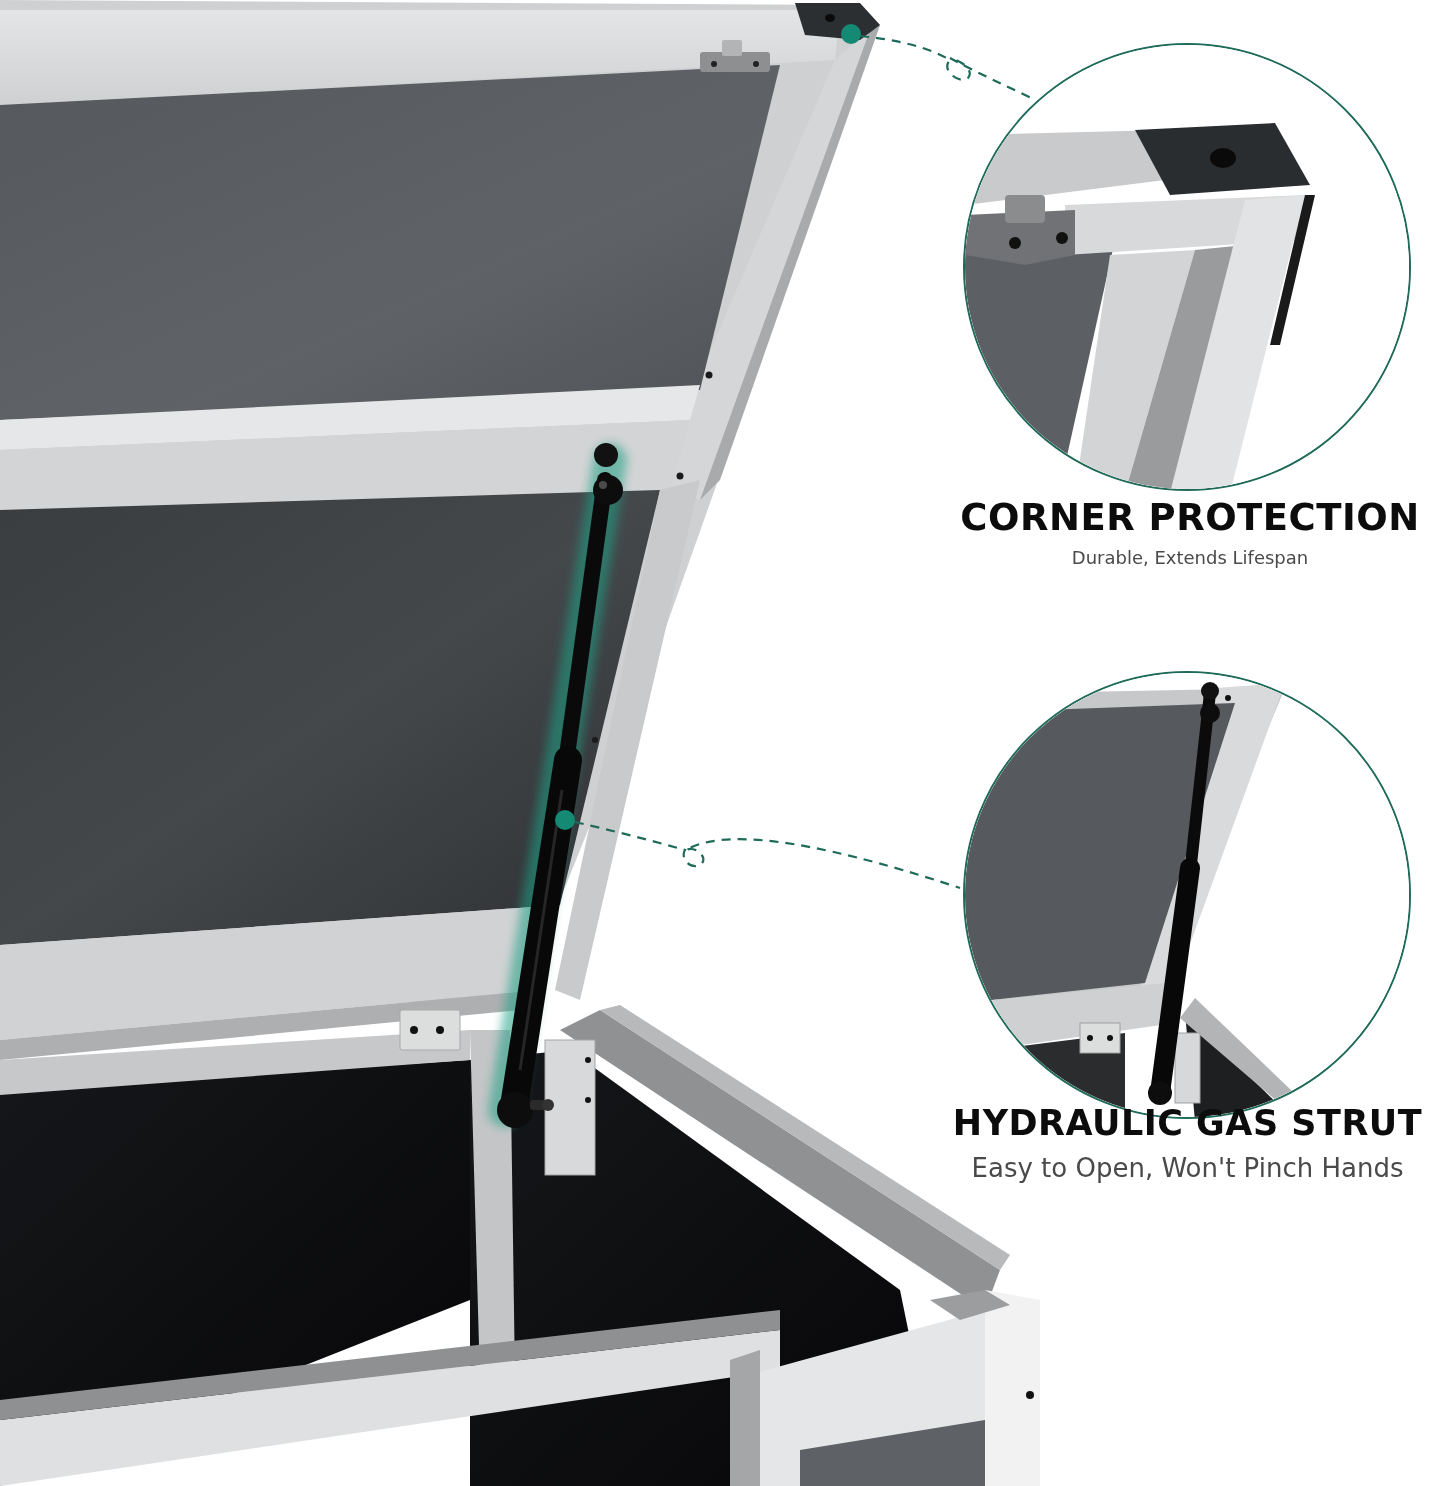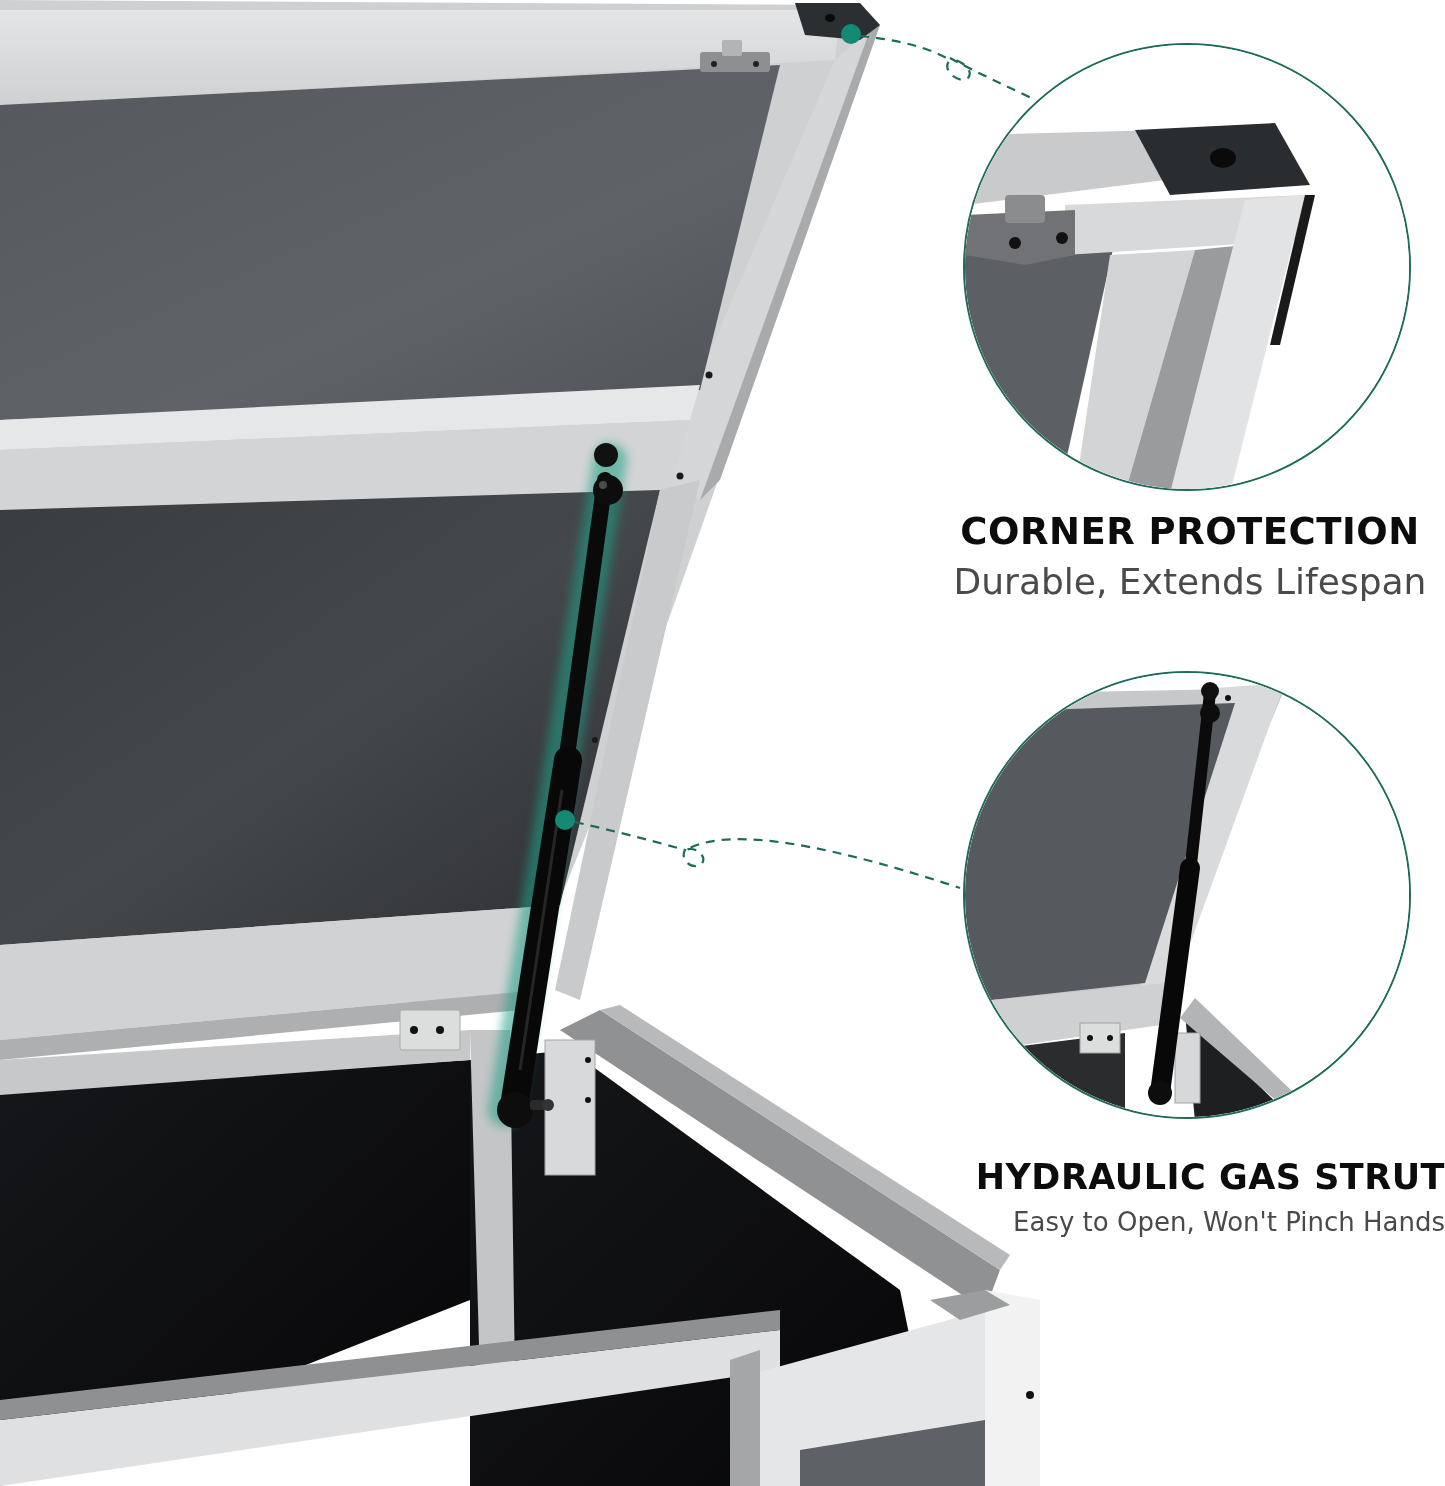--- a/index.html
+++ b/index.html
@@ -144,23 +144,23 @@
       <polygon points="280,155 340,150 265,448 205,448" fill="#e2e3e4"></polygon>
       <polygon points="340,150 350,150 315,300 305,300" fill="#1a1a1a"></polygon>
 
       <polygon points="0,170 110,165 110,210 60,220 0,210" fill="#707275"></polygon>
       <rect x="40" y="150" width="40" height="28" rx="4" fill="#8a8c8e"></rect>
       <circle cx="50" cy="198" r="6" fill="#111"></circle>
       <circle cx="97" cy="193" r="6" fill="#111"></circle>
     </svg>
   </div>
 
-  <div class="caption" style="left:940px;top:510px;width:500px;">
+  <div class="caption" style="left:940px;top:496px;width:500px;">
     <div class="caption-title" style="font-size:37px;">CORNER PROTECTION</div>
-    <div class="caption-sub" style="font-size:36px;margin-top:8px;">Durable, Extends Lifespan</div>
+    <div class="caption-sub" style="font-size:18px;margin-top:8px;">Durable, Extends Lifespan</div>
   </div>
 
   <div class="callout-circle" style="left:963px;top:671px;width:448px;height:448px;">
     <svg width="448" height="448" viewBox="0 0 448 448">
       <rect width="448" height="448" fill="#ffffff"></rect>
 
       <polygon points="60,20 320,15 180,350 30,350" fill="#c7c8c9"></polygon>
       <polygon points="250,15 320,10 200,340 170,335" fill="#d9dadb"></polygon>
 
       <polygon points="0,40 270,30 180,310 0,330" fill="#56595d"></polygon>
@@ -178,18 +178,18 @@
 
       <path d="M245,20 L225,200" stroke="#0b0b0b" stroke-width="12" stroke-linecap="round"></path>
       <path d="M225,195 L195,420" stroke="#080808" stroke-width="20" stroke-linecap="round"></path>
       <circle cx="245" cy="18" r="9" fill="#111"></circle>
       <circle cx="245" cy="40" r="10" fill="#0d0d0d"></circle>
       <circle cx="195" cy="420" r="12" fill="#0d0d0d"></circle>
       <circle cx="263" cy="25" r="3" fill="#111"></circle>
     </svg>
   </div>
 
-  <div class="caption" style="left:930px;top:1157px;width:515px;text-align:right;">
+  <div class="caption" style="left:930px;top:1103px;width:515px;">
     <div class="caption-title" style="font-size:35px;">HYDRAULIC GAS STRUT</div>
     <div class="caption-sub" style="font-size:26px;">Easy to Open, Won't Pinch Hands</div>
   </div>
 
 </div>
 
 </body></html>

